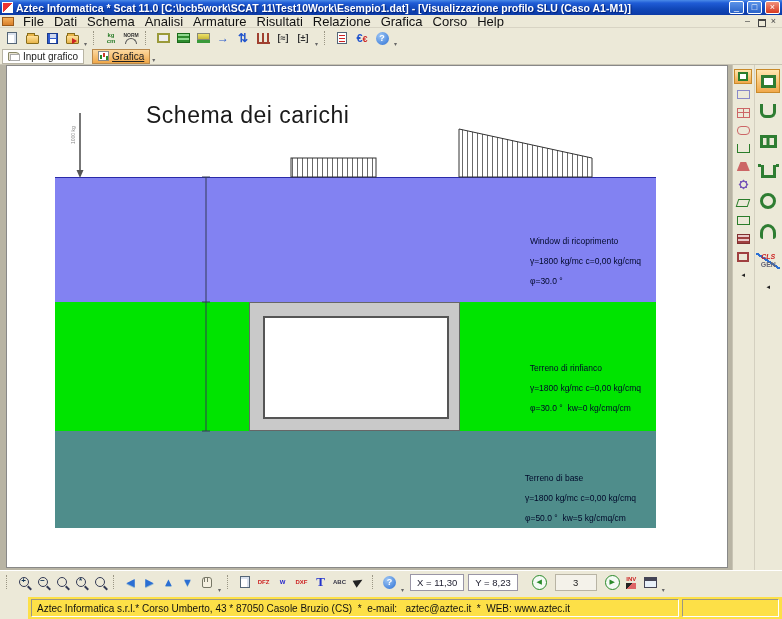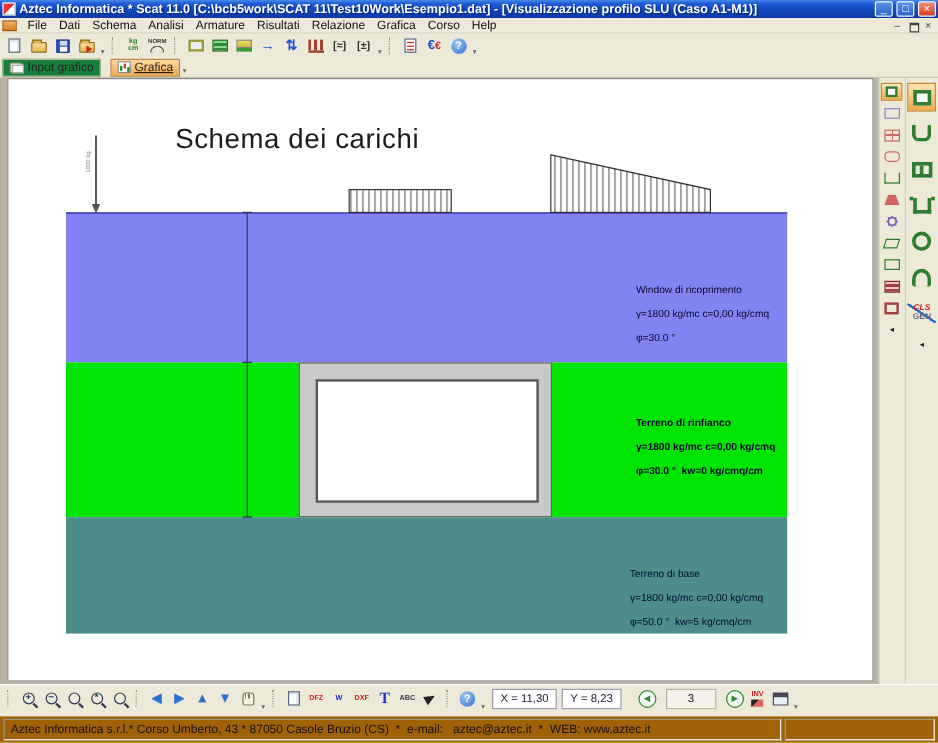--- a/index.html
+++ b/index.html
@@ -14,21 +14,21 @@
   .app-icon { width:11px; height:11px; background:linear-gradient(135deg,#e33 0 50%,#fff 50% 100%); border:1px solid #fff; flex:none; }
   .title-text { color:#fff; font-weight:bold; font-size:10.5px; white-space:nowrap; overflow:hidden; flex:1;
     text-shadow:1px 1px 1px #00217a; }
   .winbtn { width:15px; height:13px; border:1px solid #fff; border-radius:2px; color:#fff; font-size:9px; line-height:10px;
     text-align:center; background:linear-gradient(#5a93e8,#2a62c8); flex:none; }
   .winbtn.close { background:linear-gradient(#f0907a,#d83a20); }
 
   
   .menubar { height:13px; background:#ece9d8; display:flex; align-items:center; gap:0; border-bottom:1px solid #d8d4c4; padding:0 2px; }
   .mdi-icon { width:12px; height:9px; background:linear-gradient(#f5b05a,#d87f2a); border:1px solid #9a5a1a; margin-right:4px; flex:none; }
-  .menu-item { padding:0 5px; font-size:10px; color:#111; white-space:nowrap; }
+  .menu-item { padding:0 5px; font-size:13px; color:#111; white-space:nowrap; }
   .menubar .spacer { flex:1; }
   .mdibtn { width:13px; height:11px; font-size:9px; line-height:9px; text-align:center; color:#444; border:1px solid transparent; }
   .mdi-restore { position:relative; }
   .mdi-restore::before { content:""; position:absolute; left:3px; top:2px; width:6px; height:5px; border:1px solid #444; border-top-width:2px; }
 
   
   .toolbar1 { height:20px; background:#ece9d8; display:flex; align-items:center; padding:1px 2px; }
   .toolbar2 { height:17px; background:#ece9d8; display:flex; align-items:center; padding:1px 2px; border-bottom:1px solid #c8c4b4; }
   .grip { width:4px; height:14px; border-left:1px dotted #9a9684; margin:0 4px; flex:none; }
   .tbtn { min-width:20px; height:18px; display:flex; align-items:center; justify-content:center; flex:none; position:relative; }
@@ -54,41 +54,41 @@
   .i-brk { font-size:9px; color:#333; font-weight:bold; }
   .i-report { width:10px; height:12px; background:#fff; border:1px solid #567; position:relative; }
   .i-report::before { content:""; position:absolute; left:1px; top:2px; width:6px; height:1px; background:#c22; box-shadow:0 3px 0 #c22, 0 6px 0 #c22; }
   .i-euro { font-weight:bold; font-size:11px; }
   .i-euro .e1 { color:#2255cc; } .i-euro .e2 { color:#c22; font-size:9px; }
   .i-help { width:13px; height:13px; border-radius:50%; background:radial-gradient(circle at 35% 30%,#9ec7f5,#2b6fd4);
     color:#fff; font-size:9px; font-weight:bold; display:flex; align-items:center; justify-content:center; }
   .combo { width:182px; height:15px; background:#fff; border:1px solid #7f9db9; font-size:9.5px; color:#222;
     display:flex; align-items:center; justify-content:center; margin-left:8px; white-space:nowrap; }
 
-  .viewbtn { height:15px; display:flex; align-items:center; gap:3px; padding:0 5px; border:1px solid #b8b4a4; background:#15803d; font-size:10px; color:#222; white-space:nowrap; }
+  .viewbtn { height:15px; display:flex; align-items:center; gap:3px; padding:0 5px; border:1px solid #b8b4a4; background:#ffffff; font-size:10px; color:#222; white-space:nowrap; }
   .viewbtn.active { background:linear-gradient(#fcd9a0,#f0a84a); border:1px solid #b8884a; font-weight:normal; }
   .i-draft { width:12px; height:9px; background:#e8e2d0; border:1px solid #886; border-radius:1px 4px 1px 1px; position:relative; }
   .i-draft::before { content:""; position:absolute; left:1px; top:1px; width:8px; height:5px; background:#fff; border:1px solid #aaa; }
   .i-chart { width:11px; height:10px; background:#fff; border:1px solid #888; position:relative; }
   .i-chart::before { content:""; position:absolute; left:1px; bottom:1px; width:2px; height:4px; background:#2a8a2a; box-shadow:3px -2px 0 #cc3a2a, 6px 1px 0 #2a8a2a; }
 
   
   .main { height:505px; position:relative; background:#b8b4a4; }
   .canvas { position:absolute; left:6px; top:0px; width:722px; height:503px; background:#fff; border:1px solid #888; overflow:hidden; }
 
   .draw-title { position:absolute; left:139px; top:36px; font-size:23px; color:#1a1a1a; letter-spacing:0.5px; }
 
   .soil { position:absolute; left:48px; width:601px; }
   .soil.ricoprimento { top:111px; height:125px; background:#8282f2; border-top:1.5px solid #2a2aa8; }
   .soil.rinfianco    { top:236px; height:129px; background:#00e400; }
   .soil.base         { top:365px; height:97px;  background:#4f8d8b; }
 
   .soil-label { position:absolute; font-size:8.5px; line-height:10px; color:#00092a; white-space:pre; }
   .soil-label.l1 { left:504px; top:160px; }
-  .soil-label.l2 { left:504px; top:271px;font-weight:bold; }
+  .soil-label.l2 { left:504px; top:287px; }
   .soil-label.l3 { left:499px; top:397px; }
 
   .culvert-outer { position:absolute; left:242px; top:236px; width:211px; height:129px; background:#c9c9c9; border:1px solid #666; }
   .culvert-inner { position:absolute; left:256px; top:250px; width:186px; height:103px; background:#fff; border:2px solid #555; }
 
   svg.overlay { position:absolute; left:0; top:0; pointer-events:none; }
 
   
   .sidebar { position:absolute; right:0; top:0; width:50px; height:100%; background:#ece9d8; display:flex; border-left:1px solid #c8c4b4; }
   .scol { display:flex; flex-direction:column; align-items:center; }
@@ -145,21 +145,21 @@
   .coord { height:17px; background:#fff; border:1px solid #9a96a6; font-size:9.5px; color:#223; display:flex; align-items:center; padding:0 6px; margin-left:4px; white-space:nowrap; }
   .greenround { width:15px; height:15px; border-radius:50%; border:1.5px solid #2a8a2a; color:#2a8a2a; font-size:7px;
     display:flex; align-items:center; justify-content:center; background:#f4faf4; }
   .pagefield { width:42px; height:17px; background:#f4f2ea; border:1px solid #b8b4a4; font-size:9.5px; color:#222; text-align:center; line-height:15px; margin:0 6px; }
   .i-inv { font-size:6px; font-weight:bold; color:#c22; line-height:6px; position:relative; }
   .i-inv::after { content:""; display:block; width:10px; height:6px; margin:1px auto 0; background:linear-gradient(135deg,#222 0 40%,#d66 40% 100%); }
   .i-win { width:13px; height:11px; border:1.5px solid #445; border-top-width:4px; background:#e8f0f8; }
 
   
   .statusgap { height:4px; background:#ece9d8; }
-  .statusbar { height:22px; background:#a16207; display:flex; align-items:flex-start; gap:3px; padding:2px 3px; }
+  .statusbar { height:22px; background:#fde047; display:flex; align-items:flex-start; gap:3px; padding:2px 3px;margin-left:28px; }
   .statuspanel { height:18px; border:1px solid; border-color:#9a9684 #fff #fff #9a9684; display:flex; align-items:center; padding:0 5px;
     font-size:10px; color:#111; white-space:pre; overflow:hidden; }
   .statuspanel.big { width:648px; flex:none; }
   .statuspanel.small { flex:1; }
 </style>
 </head>
 <body>
 
 <div class="window">
 

